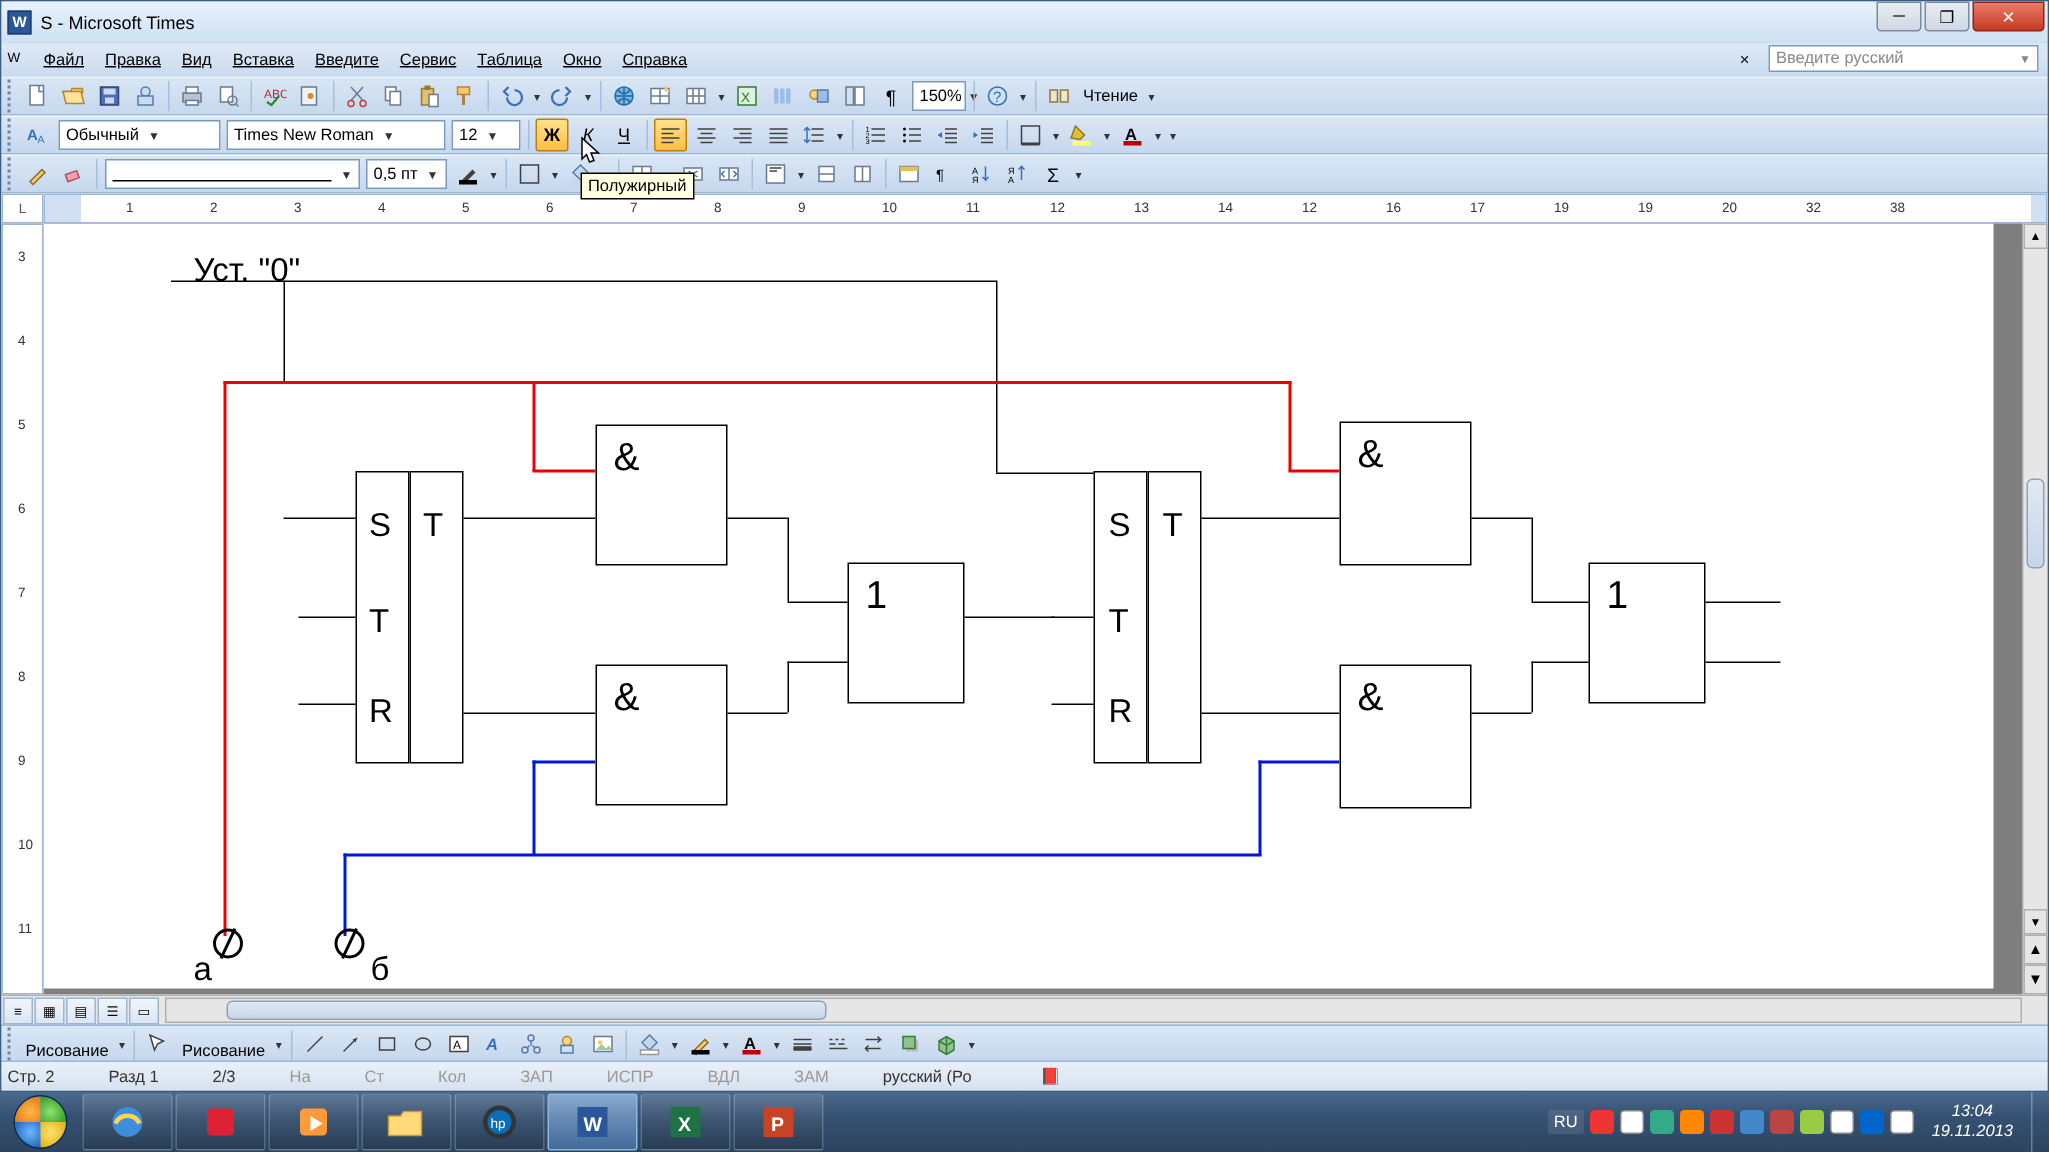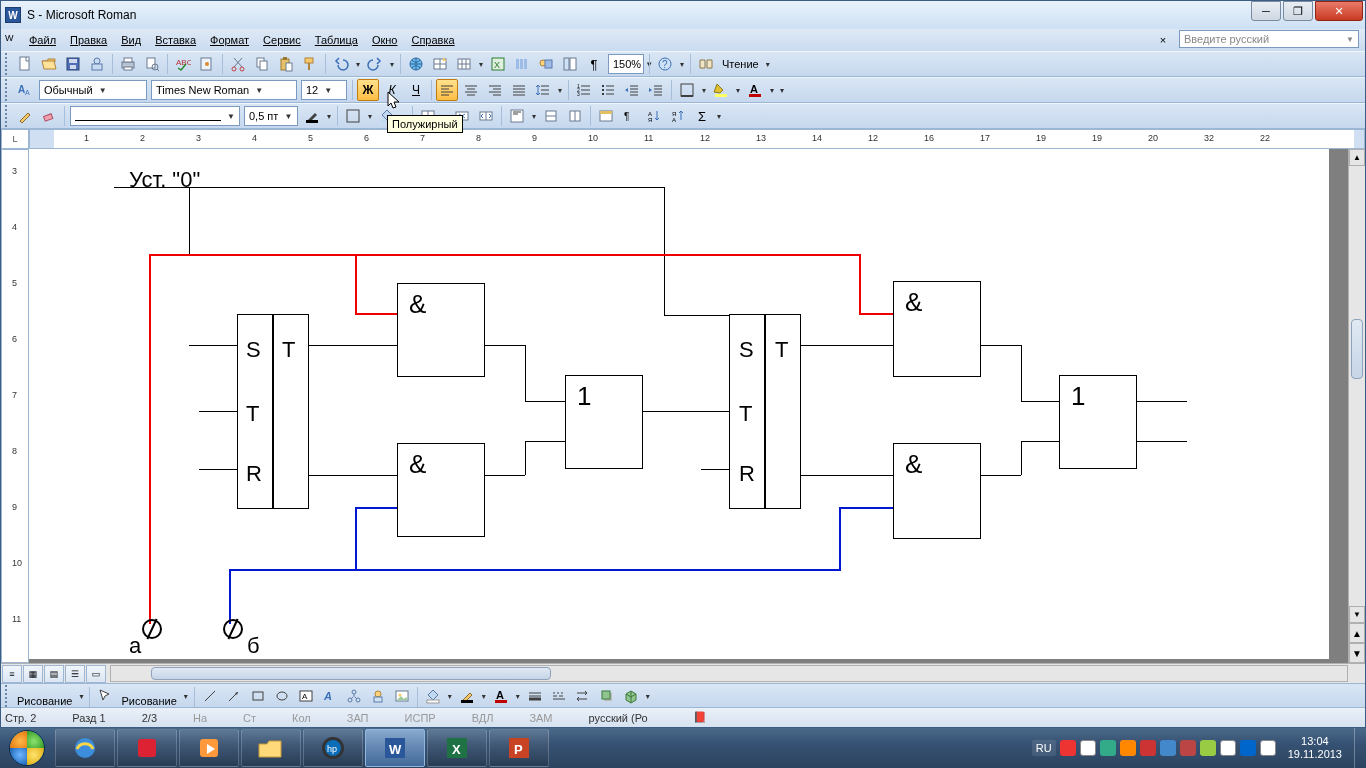--- a/index.html
+++ b/index.html
@@ -84,54 +84,54 @@
 .start .orb { width:36px; height:36px; border-radius:50%; background:radial-gradient(circle at 30% 30%,#9fe3ff,#1e6dbb 60%,#0b3a6a); border:1px solid #0b2a4a; display:grid; grid-template:1fr 1fr/1fr 1fr; overflow:hidden; }
 .start .orb span:nth-child(1){background:radial-gradient(circle at 60% 60%,#ffb84a,#e06a00);}
 .start .orb span:nth-child(2){background:radial-gradient(circle at 40% 60%,#8de36f,#1f8a12);}
 .start .orb span:nth-child(3){background:radial-gradient(circle at 60% 40%,#6fb6ff,#0b52a8);}
 .start .orb span:nth-child(4){background:radial-gradient(circle at 40% 40%,#ffe36f,#d8a400);}
 .tb-app { width:60px; height:38px; margin:1px 1px; border:1px solid rgba(255,255,255,.2); border-radius:2px; display:flex; align-items:center; justify-content:center; background:linear-gradient(rgba(255,255,255,.12),rgba(0,0,0,.12)); }
 .tb-app.active { background:linear-gradient(rgba(180,215,255,.6),rgba(80,130,190,.6)); border-color:#8fb7e0; }
 .tray { margin-left:auto; display:flex; align-items:center; height:40px; padding:0 2px; gap:4px; }
 .tray .lang { color:#fff; font-size:11px; padding:2px 4px; background:rgba(255,255,255,.1); border-radius:2px; }
 .tray .ticon { width:16px; height:16px; border-radius:3px; }
-.tray .clock { color:#fff; font-size:11px; text-align:center; padding:0 8px; line-height:13px; }
+.tray .clock { color:#fff; font-size:11px; text-align:center; padding:0 8px; line-height:13px;font-style:italic; }
 .tray .showdesk { width:10px; height:40px; border-left:1px solid rgba(255,255,255,.3); }
 
 
 .ic { width:16px; height:16px; display:block; }
 .dd { font-size:8px; }
 svg { display:block; }
 
 
 .cursor { position:absolute; left:386px; top:90px; width:14px; height:20px; z-index:60; }
 </style>
 </head>
 <body>
 
 <div class="window">
 
   <div class="titlebar">
     <div class="wicon">W</div>
-    <span class="title">S - Microsoft Roman</span>
+    <span class="title">S - Microsoft Times</span>
     <div class="spacer"></div>
     <div class="winbtns">
       <div class="winbtn">─</div>
       <div class="winbtn max">❐</div>
       <div class="winbtn close">✕</div>
     </div>
   </div>
 
   <div class="menubar">
     <span class="wicon" style="width:14px;height:14px;font-size:9px;margin-right:2px">W</span>
     <span class="item"><u>Файл</u></span>
     <span class="item"><u>Правка</u></span>
     <span class="item"><u>Вид</u></span>
     <span class="item"><u>Вставка</u></span>
-    <span class="item"><u>Формат</u></span>
+    <span class="item"><u>Введите</u></span>
     <span class="item"><u>Сервис</u></span>
     <span class="item"><u>Таблица</u></span>
     <span class="item"><u>Окно</u></span>
     <span class="item"><u>Справка</u></span>
     <div class="askbox">
       <span>Введите русский</span>
       <span class="dd">▼</span>
     </div>
     <span class="tb-btn" style="position:absolute;right:190px">×</span>
   </div>
@@ -555,21 +555,21 @@
       <span class="num" style="left:670px">12</span>
       <span class="num" style="left:726px">13</span>
       <span class="num" style="left:782px">14</span>
       <span class="num" style="left:838px">12</span>
       <span class="num" style="left:894px">16</span>
       <span class="num" style="left:950px">17</span>
       <span class="num" style="left:1006px">19</span>
       <span class="num" style="left:1062px">19</span>
       <span class="num" style="left:1118px">20</span>
       <span class="num" style="left:1174px">32</span>
-      <span class="num" style="left:1230px">22</span>
+      <span class="num" style="left:1230px">38</span>
     </div>
   </div>
 
   <div class="docwrap">
     <div class="vruler">
       <span class="vnum" style="top:16px">3</span>
       <span class="vnum" style="top:72px">4</span>
       <span class="vnum" style="top:128px">5</span>
       <span class="vnum" style="top:184px">6</span>
       <span class="vnum" style="top:240px">7</span>

